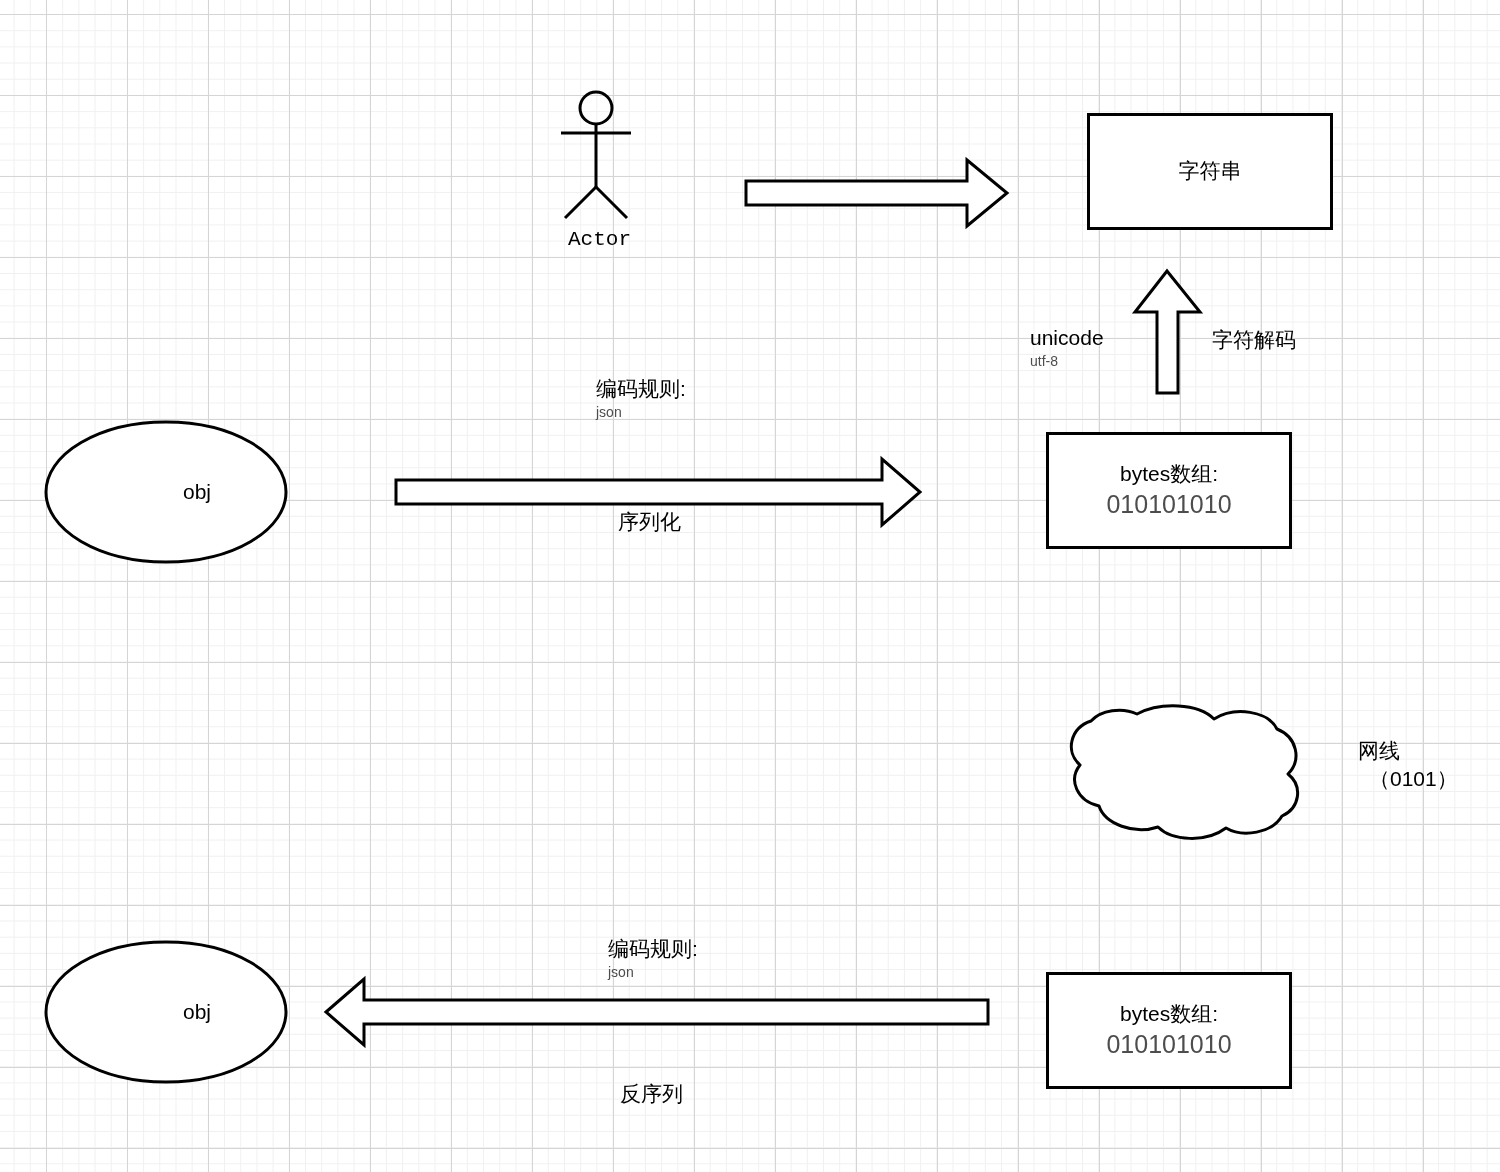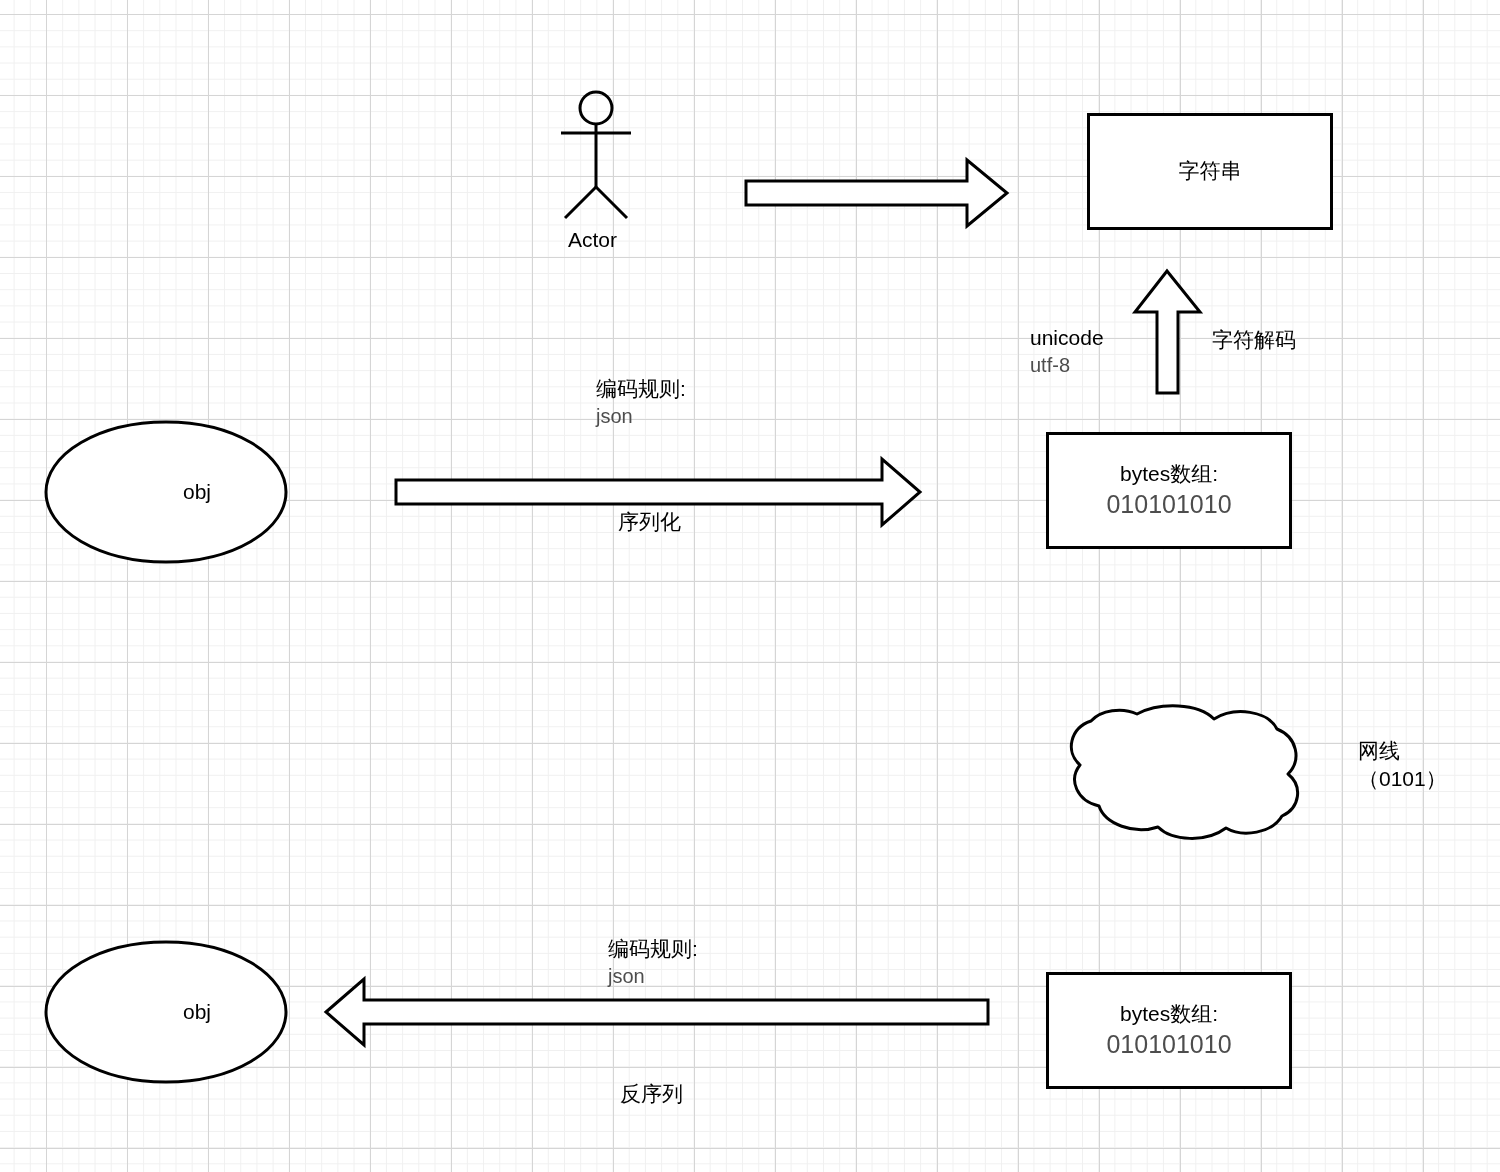--- a/index.html
+++ b/index.html
@@ -66,21 +66,21 @@
     white-space: nowrap;
   }
   .label .l1 {
     display: block;
     color: #000000;
     font-size: 21px;
   }
   .label .l2 {
     display: block;
     color: #4d4d4d;
-    font-size: 20px;
+    font-size: 14px;
   }
   .label-plain {
     position: absolute;
     color: #000000;
     font-size: 21px;
     white-space: nowrap;
     text-align: center;
   }
   .ellipse-label {
     position: absolute;
@@ -132,21 +132,21 @@
          C1134,835 1105,824 1099,806
          C1077,801 1068,780 1080,765
          C1065,752 1070,728 1091,721
          C1101,710 1122,707 1137,714 Z" fill="#ffffff" stroke="#000000" stroke-width="3" stroke-linejoin="round"></path>
 
     <ellipse cx="166" cy="1012" rx="120" ry="70" fill="#ffffff" stroke="#000000" stroke-width="3"></ellipse>
 
     <polygon points="326,1012 364,979 364,1000 988,1000 988,1024 364,1024 364,1045" fill="#ffffff" stroke="#000000" stroke-width="3" stroke-linejoin="miter"></polygon>
   </svg>
 
-  <div class="actor-label" style="left:568px; top:228px;">Actor</div>
+  <div class="actor-label" style="left:568px; top:228px;font-family:Liberation Mono, monospace;">Actor</div>
 
   <div class="shape box" style="left:1087px; top:113px; width:246px; height:117px;">
     <span class="txt-black">字符串</span>
   </div>
 
   <div class="label" style="left:1030px; top:324px;">
     <span class="l1">unicode</span>
     <span class="l2">utf-8</span>
   </div>
 
@@ -163,21 +163,21 @@
 
   <div class="label" style="left:596px; top:375px;">
     <span class="l1">编码规则:</span>
     <span class="l2">json</span>
   </div>
 
   <div class="label-plain" style="left:618px; top:508px;">序列化</div>
 
   <div class="label-plain" style="left:1358px; top:737px; text-align:left;">
     <span style="display:block;">网线</span>
-    <span style="display:block;">（0101）</span>
+    <span style="display:block;margin-left:11px;">（0101）</span>
   </div>
 
   <div class="label" style="left:608px; top:935px;">
     <span class="l1">编码规则:</span>
     <span class="l2">json</span>
   </div>
 
   <div class="label-plain" style="left:620px; top:1080px;font-family:Liberation Mono, monospace;">反序列</div>
 
   <div class="shape" style="left:46px; top:942px; width:240px; height:140px;">

